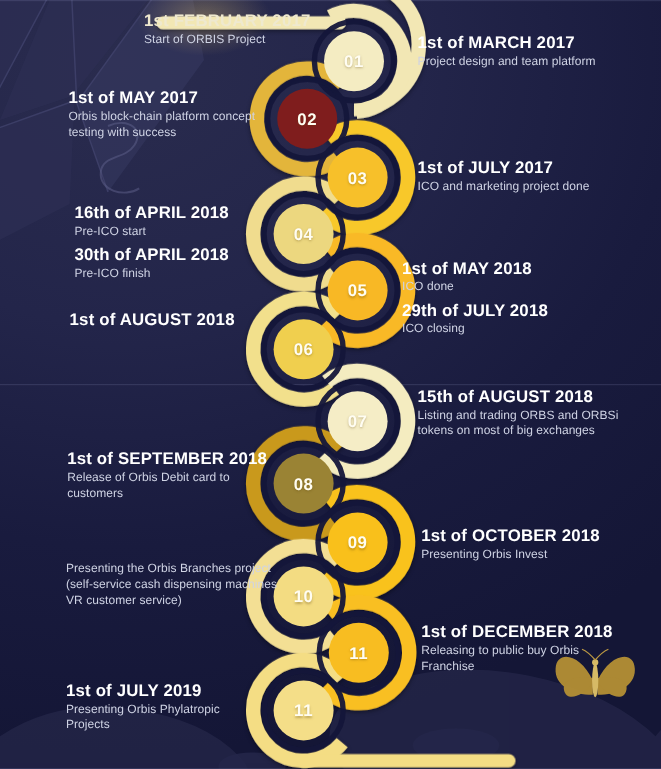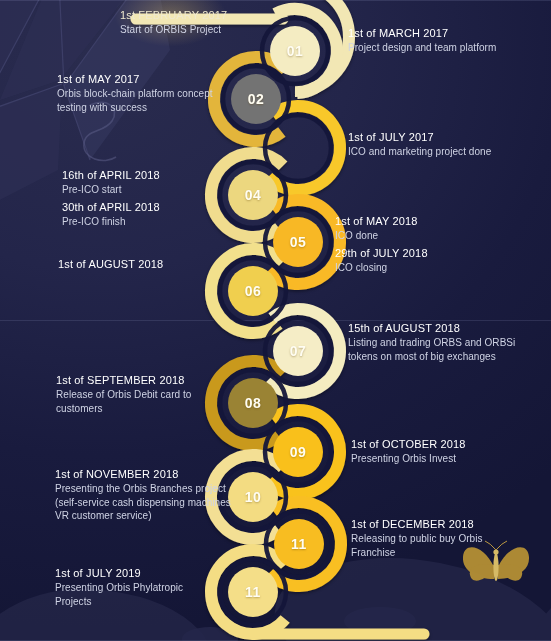--- a/index.html
+++ b/index.html
@@ -44,21 +44,21 @@
     font-weight:bold;font-size:14px;letter-spacing:.5px;color:#fffdf2;
     text-shadow:0 1px 2px rgba(90,60,0,.35);
     line-height:1;
   }
 
   
   .blk{position:absolute;}
   .blk.left{text-align:left;}
   .blk.right{text-align:left;}
   .date{
-    font-weight:normal;font-size:11px;color:#ffffff;letter-spacing:.15px;
+    font-weight:bold;font-size:14px;color:#ffffff;letter-spacing:.15px;
     margin:0 0 1px 0;line-height:1.22;white-space:nowrap;
   }
   .desc{
     font-size:10px;color:#cfd3e4;line-height:1.32;margin:0 0 3px 0;
     letter-spacing:.05px;
   }
   .desc.last{margin-bottom:0;}
   .blk .pair+.pair{margin-top:4px;}
 
   
@@ -181,22 +181,25 @@
       <circle cx="298" cy="452" r="33"></circle>
       <circle cx="253" cy="497" r="33"></circle>
       <circle cx="299" cy="544" r="33"></circle>
       <circle cx="253" cy="592" r="33"></circle>
     </g>
   </svg>
 
   <div class="node" style="left: 270px; top: 26px; width: 50px; height: 50px; background: rgb(244, 236, 194);">
     <span>01</span>
   </div>
-  <div class="node" style="left: 231px; top: 74px; width: 50px; height: 50px; background: #737373; text-align: right;">
+  <div class="node" style="left: 231px; top: 74px; width: 50px; height: 50px; background: #7f1d1d; text-align: right;">
     <span>02</span>
+  </div>
+  <div class="node" style="left: 273px; top: 123px; width: 50px; height: 50px; background: rgb(247, 192, 42);">
+    <span>03</span>
   </div>
   <div class="node" style="left: 228px; top: 170px; width: 50px; height: 50px; background: rgb(236, 215, 127);">
     <span>04</span>
   </div>
   <div class="node" style="left: 273px; top: 217px; width: 50px; height: 50px; background: rgb(248, 184, 37);">
     <span>05</span>
   </div>
   <div class="node" style="left: 228px; top: 266px; width: 50px; height: 50px; background: rgb(240, 207, 78);">
     <span>06</span>
   </div>
@@ -289,21 +292,20 @@
 
   <div class="blk right" style="left:351px;top:438px;width:185px;">
     <div class="pair">
       <p class="date">1st of OCTOBER 2018</p>
       <p class="desc last">Presenting Orbis Invest</p>
     </div>
   </div>
 
   <div class="blk left" style="left:55px;top:468px;width:182px;">
     <div class="pair">
-      <p class="date">1st of NOVEMBER 2018</p>
       <p class="desc last">Presenting the Orbis Branches project (self-service cash dispensing machines VR customer service)</p>
     </div>
   </div>
 
   <div class="blk right" style="left:351px;top:518px;width:175px;">
     <div class="pair">
       <p class="date">1st of DECEMBER 2018</p>
       <p class="desc last">Releasing to public buy Orbis Franchise</p>
     </div>
   </div>

